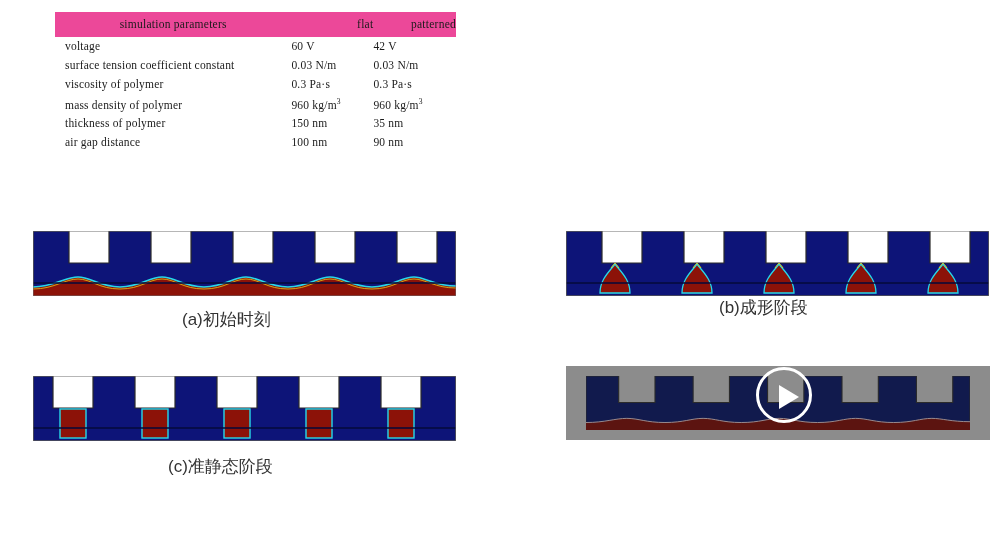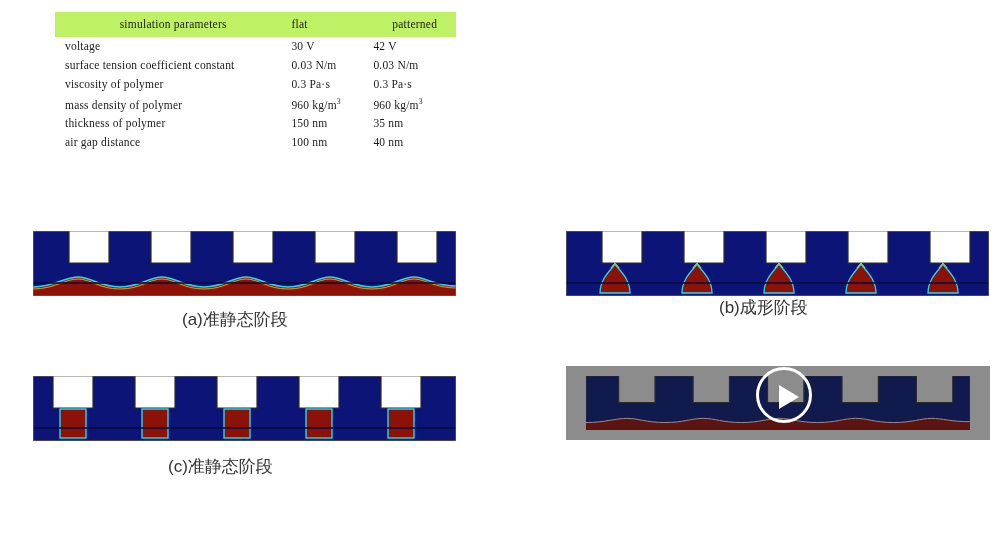--- a/index.html
+++ b/index.html
@@ -20,32 +20,32 @@
     position: absolute;
     left: 55px;
     top: 12px;
     width: 401px;
     font-family: "Liberation Serif", serif;
     font-size: 11.5px;
     color: #1a1a1a;
     border-collapse: collapse;
   }
   #param-table thead tr {
-    background: #bef264;
+    background: #ec4899;
   }
   #param-table thead th {
     font-weight: normal;
     text-align: center;
     padding: 6px 0 7px 0;
     font-size: 11.5px;
     letter-spacing: .25px;
   }
   #param-table thead th.col-name { width: 233px; }
-  #param-table thead th.col-flat { width: 84px; text-align: left; padding-left: 0; }
-  #param-table thead th.col-pat  { width: 84px; text-align: center; padding-left: 0; }
+  #param-table thead th.col-flat { width: 84px; text-align: right; padding-left: 0; }
+  #param-table thead th.col-pat  { width: 84px; text-align: right; padding-left: 0; }
   #param-table tbody td {
     padding: 3.4px 0 3.4px 0;
     vertical-align: baseline;
     letter-spacing: .2px;
   }
   #param-table tbody td.c-name { padding-left: 10px; width: 233px; margin-top: 38px; }
   #param-table tbody td.c-flat { width: 84px; }
   #param-table tbody td.c-pat  { width: 84px; }
   .sup { font-size: 7.6px; vertical-align: super; }
 
@@ -117,21 +117,21 @@
   <thead>
     <tr>
       <th class="col-name">simulation parameters</th>
       <th class="col-flat">flat</th>
       <th class="col-pat">patterned</th>
     </tr>
   </thead>
   <tbody>
     <tr>
       <td class="c-name">voltage</td>
-      <td class="c-flat">30 V</td>
+      <td class="c-flat">60 V</td>
       <td class="c-pat">42 V</td>
     </tr>
     <tr>
       <td class="c-name">surface tension coefficient constant</td>
       <td class="c-flat">0.03 N/m</td>
       <td class="c-pat">0.03 N/m</td>
     </tr>
     <tr>
       <td class="c-name">viscosity of polymer</td>
       <td class="c-flat">0.3 Pa·s</td>
@@ -143,21 +143,21 @@
       <td class="c-pat"><span>960 kg/m</span><span class="sup">3</span></td>
     </tr>
     <tr>
       <td class="c-name">thickness of polymer</td>
       <td class="c-flat">150 nm</td>
       <td class="c-pat">35 nm</td>
     </tr>
     <tr>
       <td class="c-name">air gap distance</td>
       <td class="c-flat">100 nm</td>
-      <td class="c-pat">40 nm</td>
+      <td class="c-pat">90 nm</td>
     </tr>
   </tbody>
 </table>
 
 <div class="panel" id="panel-a" style="left:33px; top:231px; width:423px; height:65px;">
   <svg class="sim" viewBox="0 0 423 65" preserveAspectRatio="none">
     <rect x="0" y="0" width="423" height="65" fill="#ffffff"></rect>
 
     <path d="M0,0 L36,0 L36,32 L76,32 L76,0 L118,0 L118,32 L158,32 L158,0 L200,0 L200,32 L240,32 L240,0
              L282,0 L282,32 L322,32 L322,0 L364,0 L364,32 L404,32 L404,0 L423,0 L423,65 L0,65 Z" fill="#0d1478" stroke="#2b2b2b" stroke-width="1.2"></path>
@@ -173,21 +173,21 @@
              C392,46 402,55 423,55" fill="none" stroke="#27d9e8" stroke-width="1.6"></path>
     <path d="M0,58 C21,58 32,48 45,48 C58,48 66,58 87,58 C108,58 116,48 129,48
              C142,48 150,58 171,58 C192,58 200,48 213,48 C226,48 234,58 255,58
              C276,58 284,48 297,48 C310,48 318,58 339,58 C360,58 368,48 381,48
              C392,48 402,57 423,57" fill="none" stroke="#e8d317" stroke-width="0.9" opacity="0.85"></path>
 
     <line x1="0" y1="52" x2="423" y2="52" stroke="#050a3a" stroke-width="1.4"></line>
     <rect x="0" y="0" width="423" height="65" fill="none" stroke="#6e6e6e" stroke-width="1"></rect>
   </svg>
 </div>
-<div class="caption" id="caption-a" style="left:182px; top:308px;">(a)准静态阶段</div>
+<div class="caption" id="caption-a" style="left:182px; top:308px;">(a)初始时刻</div>
 
 <div class="panel" id="panel-b" style="left:566px; top:231px; width:423px; height:65px;">
   <svg class="sim" viewBox="0 0 423 65" preserveAspectRatio="none">
     <rect x="0" y="0" width="423" height="65" fill="#ffffff"></rect>
     <path d="M0,0 L36,0 L36,32 L76,32 L76,0 L118,0 L118,32 L158,32 L158,0 L200,0 L200,32 L240,32 L240,0
              L282,0 L282,32 L322,32 L322,0 L364,0 L364,32 L404,32 L404,0 L423,0 L423,65 L0,65 Z" fill="#0d1478" stroke="#2b2b2b" stroke-width="1.2"></path>
 
     <g fill="#8c1208" stroke="#27d9e8" stroke-width="1.3">
       <path d="M34,62 C34,48 44,40 49,33 C54,40 64,48 64,62 Z"></path>
       <path d="M116,62 C116,48 126,40 131,33 C136,40 146,48 146,62 Z"></path>

